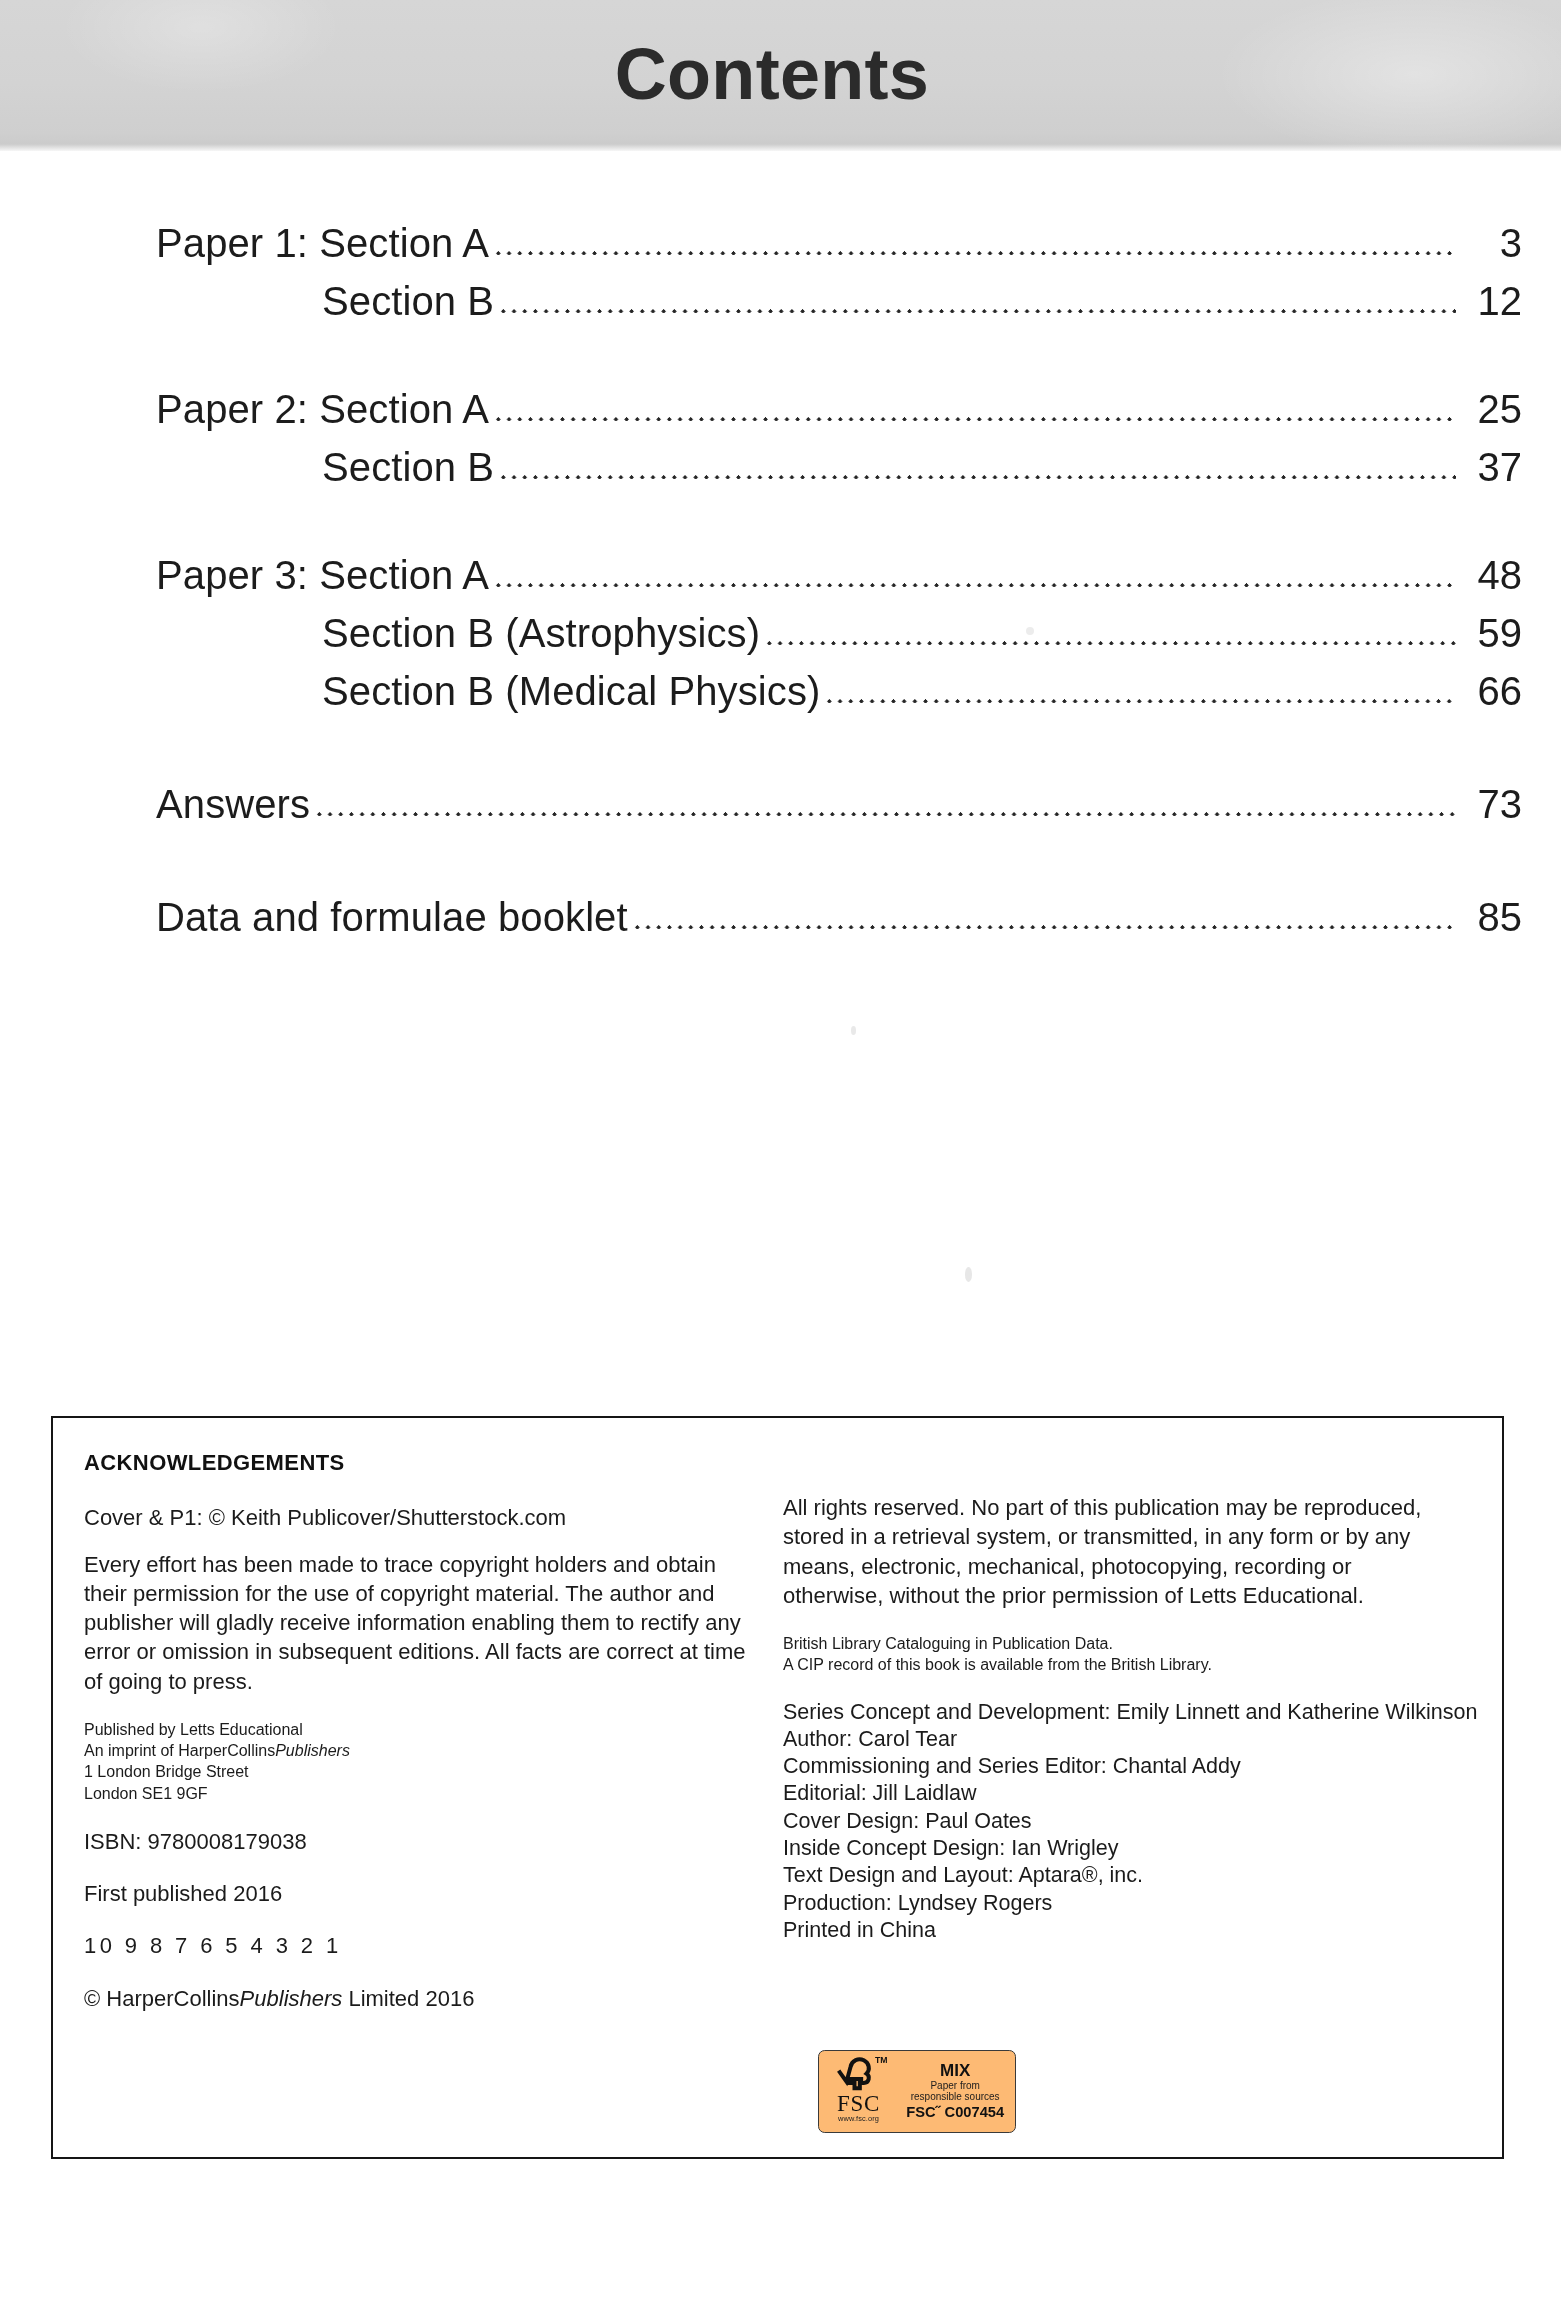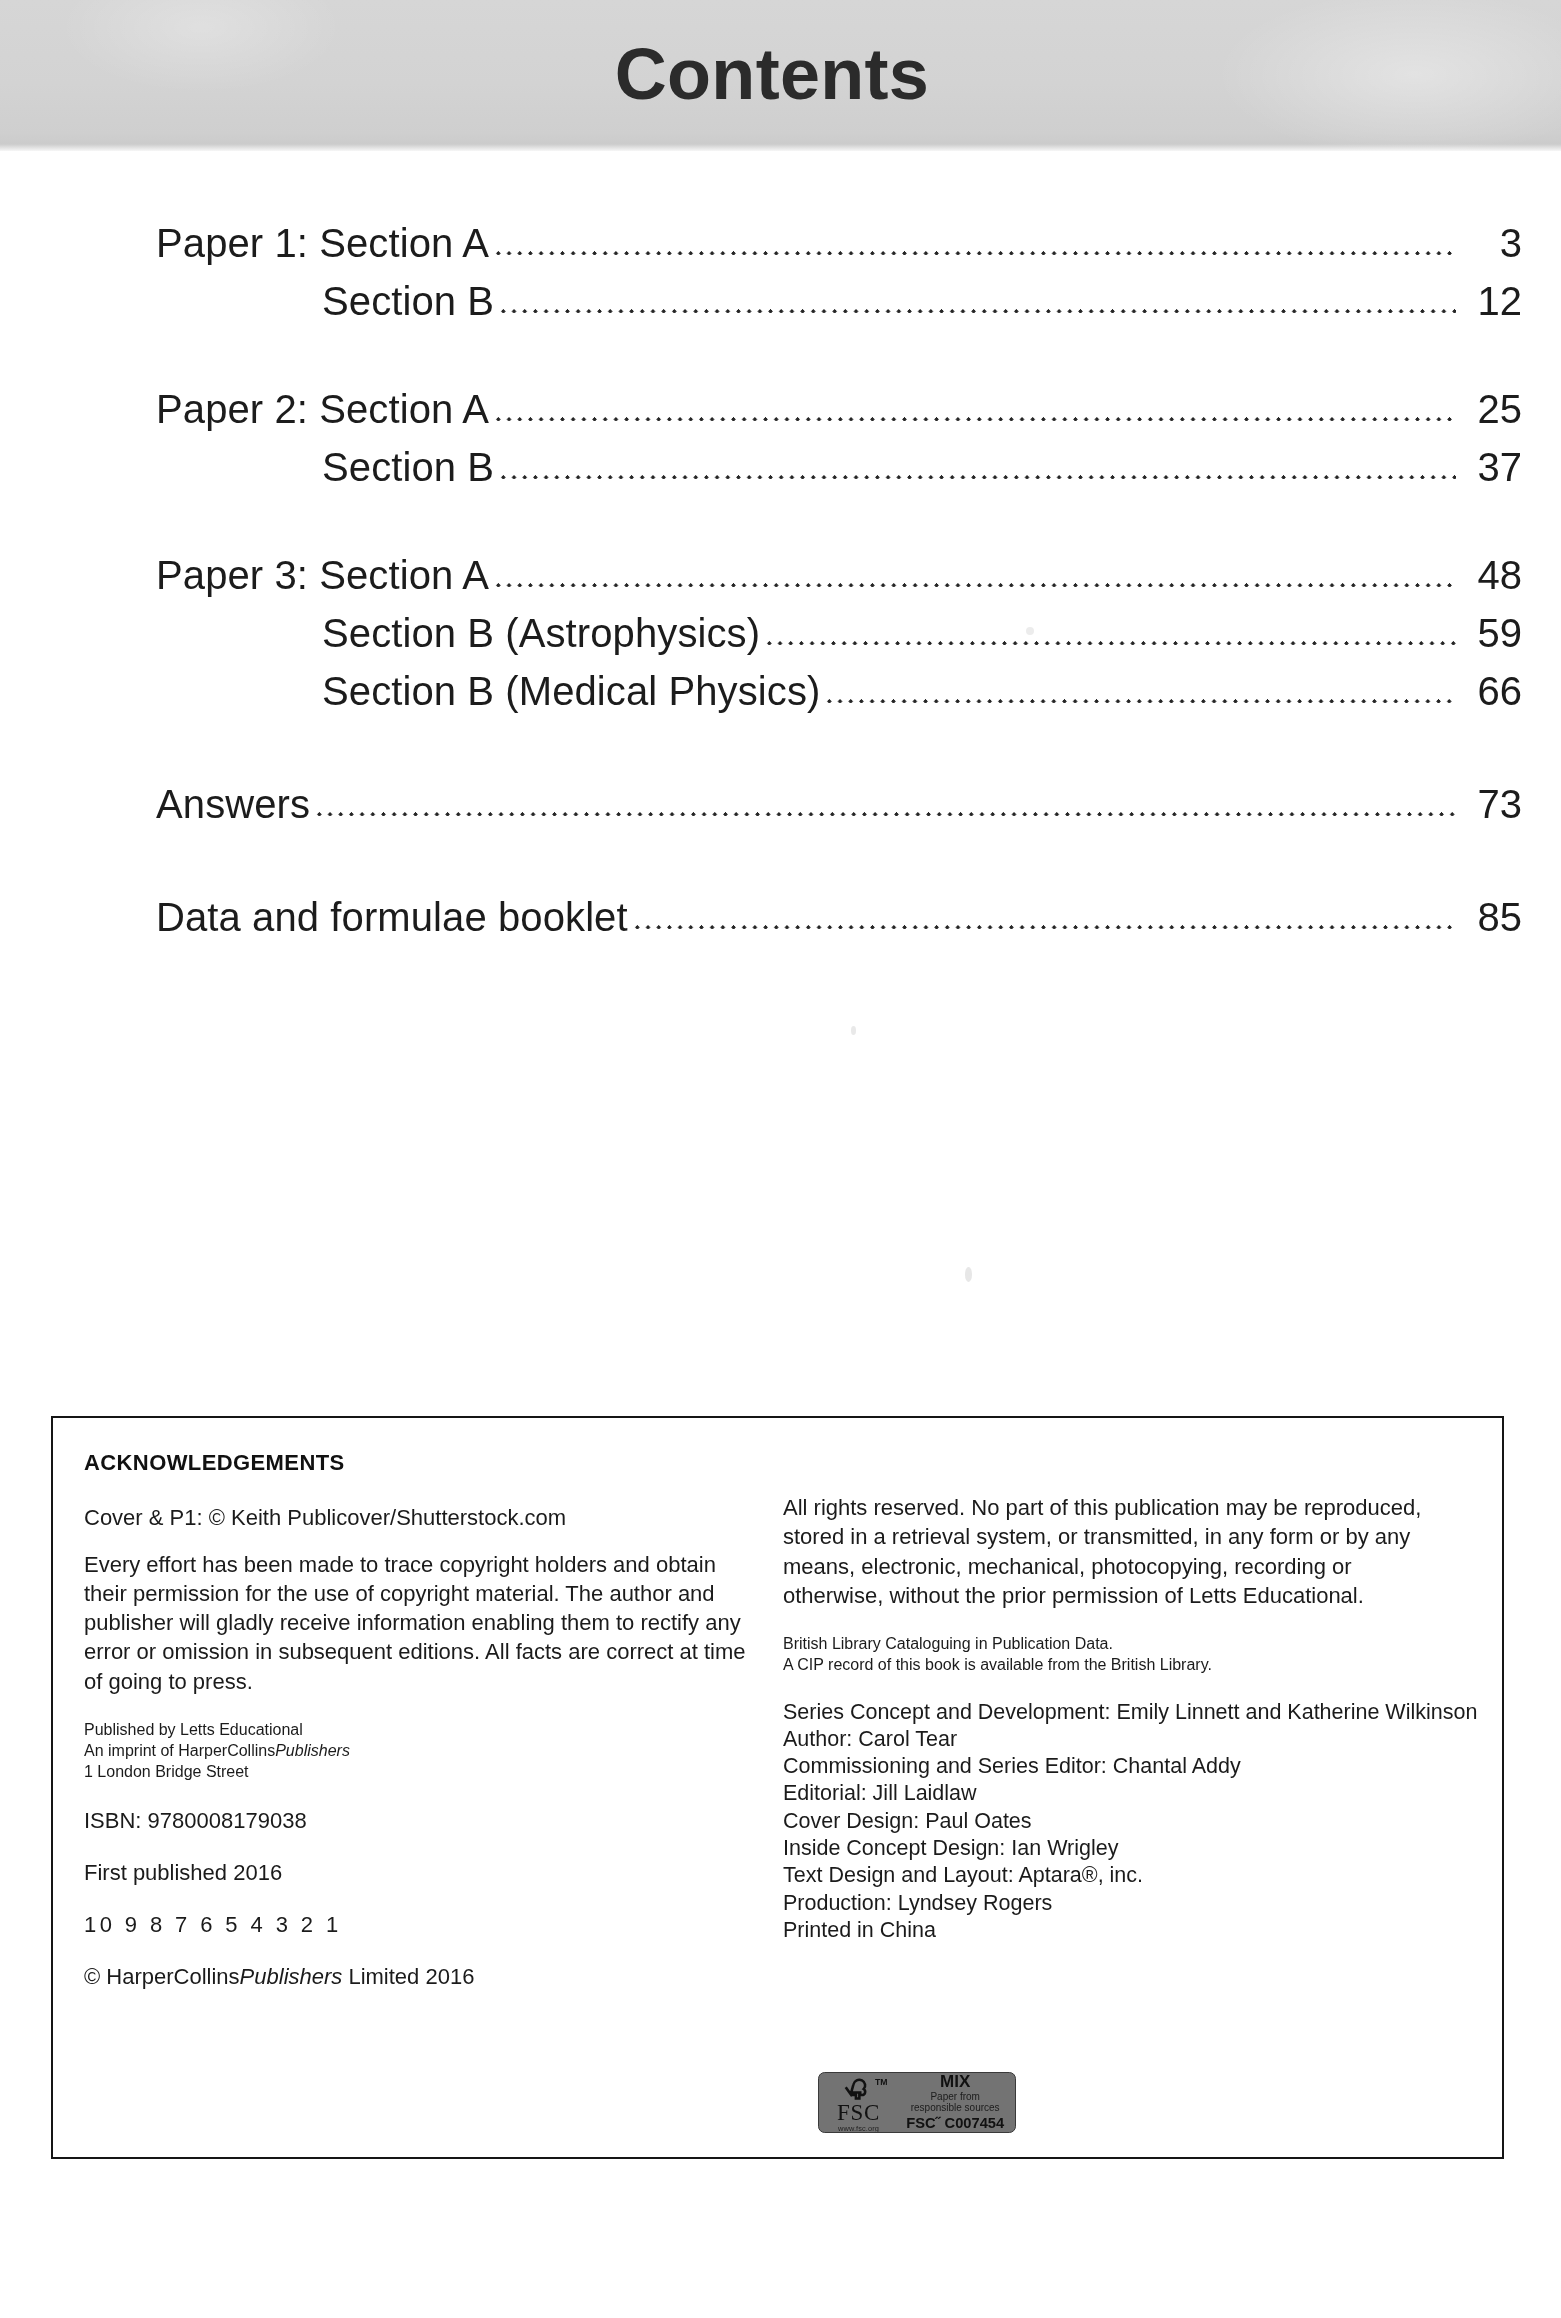--- a/index.html
+++ b/index.html
@@ -146,26 +146,26 @@
   .ack-p-compact div { white-space: nowrap; }
   .num-row { letter-spacing: 3.4px; }
   em.italic { font-style: italic; }
 
   
   .fsc {
     position: absolute;
     left: 35px;
     bottom: 24px;
     width: 198px;
-    height: 61px;
+    height: 83px;
     border: 1.3px solid #3a3a3a;
     border-radius: 6.7px;
     box-sizing: border-box;
     display: flex;
-    background: #737373;
+    background: #fdba74;
     overflow: hidden;
   }
   .fsc-left {
     width: 79px;
     position: relative;
     display: flex;
     flex-direction: column;
     align-items: center;
     justify-content: flex-start;
     padding-top: 4px;
@@ -286,20 +286,21 @@
 
 
       <p class="ack-p tight">Cover &amp; P1: © Keith Publicover/Shutterstock.com</p>
 
       <p class="ack-p">Every effort has been made to trace copyright holders and obtain their permission for the use of copyright material. The author and publisher will gladly receive information enabling them to rectify any error or omission in subsequent editions. All facts are correct at time of going to press.</p>
 
       <div class="ack-block">
         <div>Published by Letts Educational</div>
         <div><span>An imprint of HarperCollins</span><em class="italic">Publishers</em></div>
         <div>1 London Bridge Street</div>
+        <div>London SE1 9GF</div>
       </div>
 
       <p class="ack-p">ISBN: 9780008179038</p>
 
       <p class="ack-p">First published 2016</p>
 
       <p class="ack-p num-row">10 9 8 7 6 5 4 3 2 1</p>
 
       <p class="ack-p"><span>© HarperCollins</span><em class="italic">Publishers</em><span> Limited 2016</span></p>
     </div>

